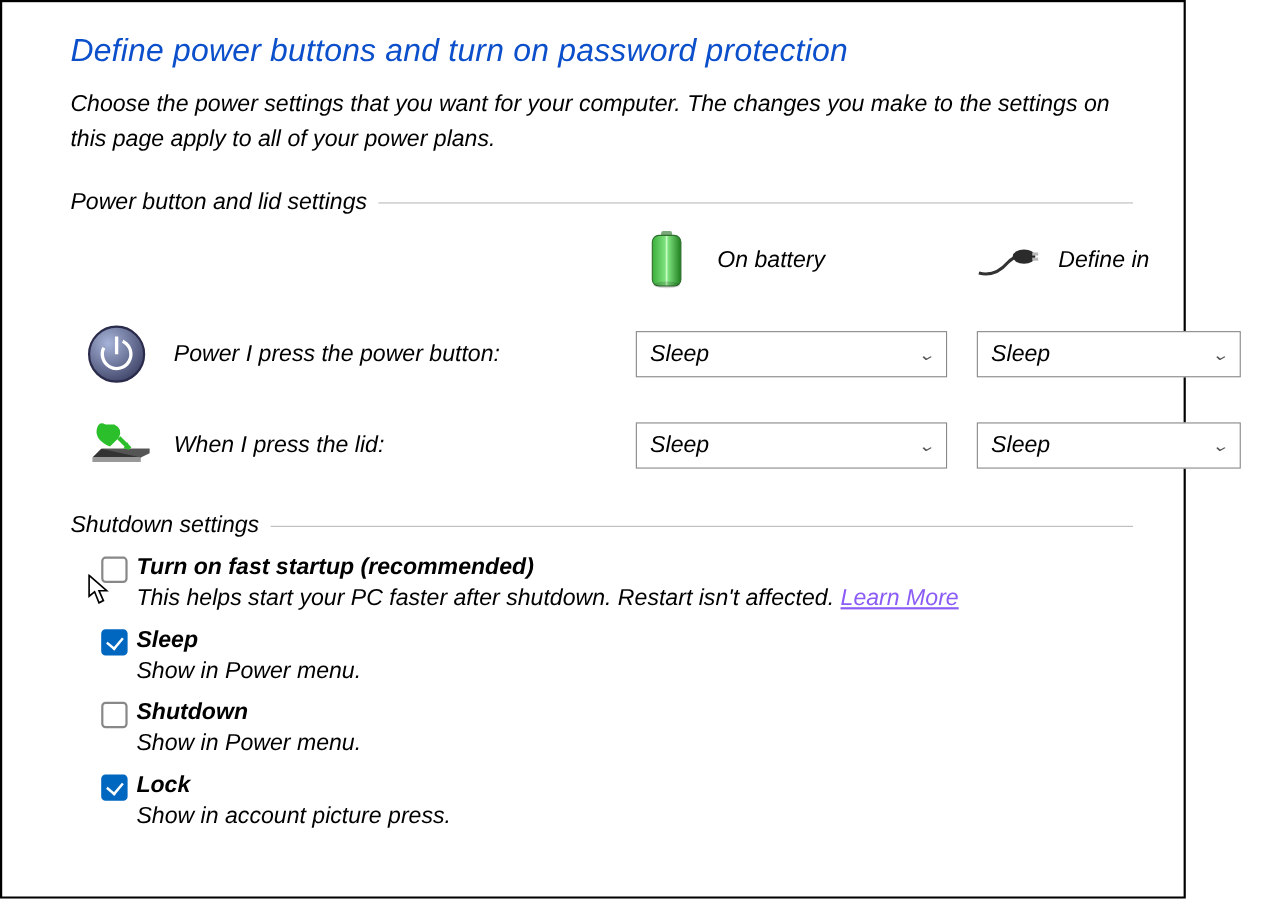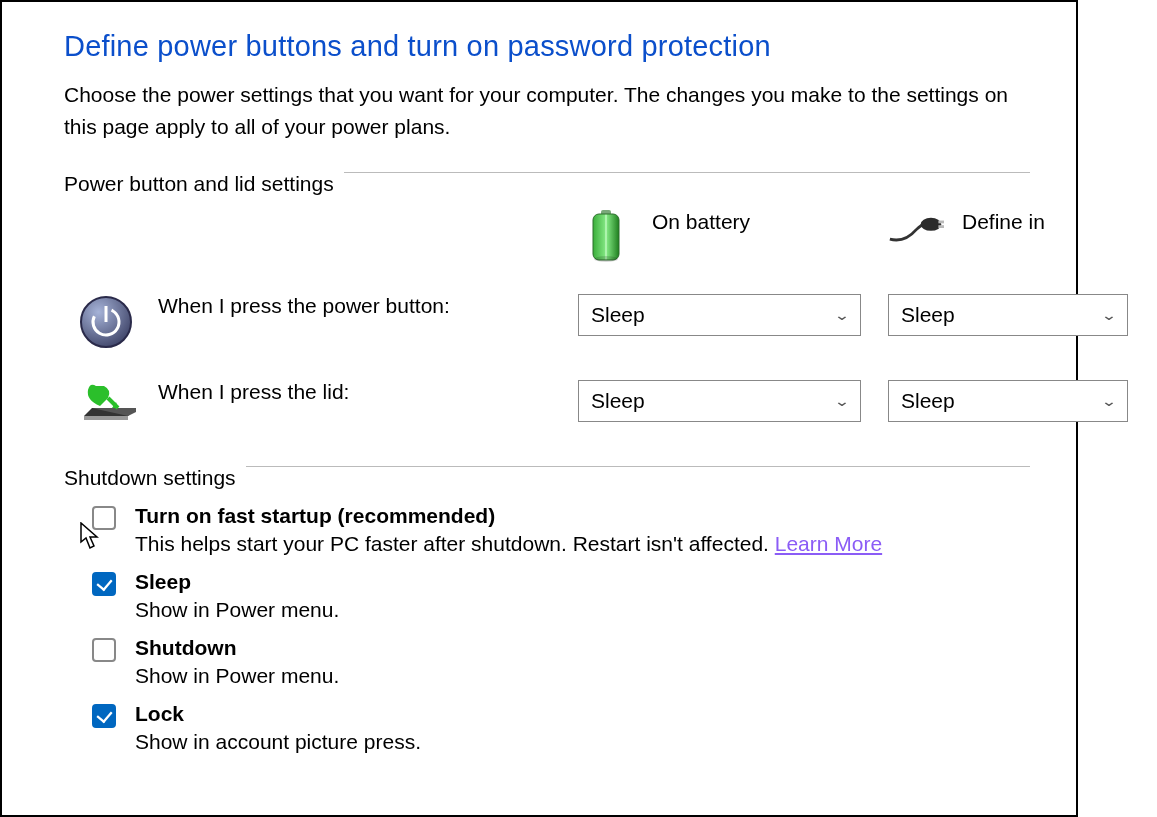--- a/index.html
+++ b/index.html
@@ -9,52 +9,54 @@
     font-size: 21px;
     color: #000;
     background: #fff;
   }
   .wrap {
     box-sizing: border-box;
     width: 1078px;
     height: 817px;
     border: 2px solid #000;
     padding: 28px 46px 10px 56px;
+    font-style: italic;
   }
   h1.title {
     margin: 0 0 16px 6px;
     font-weight: 400;
     font-size: 29px;
     color: #0b4fcb;
     letter-spacing: 0.2px;
   }
   p.intro {
     margin: 15px 0 30px 6px;
     line-height: 1.5;
   }
   .section-head {
     display: flex;
+    align-items: center;
     margin: 10px 0 14px 6px;
   }
   .section-head .label {
     white-space: nowrap;
     padding-right: 10px;
   }
   .section-head .rule {
     flex: 1;
     height: 0;
     border-top: 1px solid #bbb;
   }
   .grid {
     display: grid;
     grid-template-columns: 80px 420px 310px 240px;
     row-gap: 30px;
     margin-left: 20px;
   }
-  .grid .gcell { display: flex; }
+  .grid .gcell { display: flex; align-items: center; }
   .col-head {
     justify-content: flex-start;
     gap: 18px;
   }
   .icon-slot { width: 56px; display: flex; justify-content: center; }
   .row-label { justify-content: flex-start; }
   .dropdown {
     box-sizing: border-box;
     width: 283px;
     height: 42px;
@@ -71,21 +73,20 @@
     color: #555;
     transform: scaleX(1.4);
   }
   .shutdown {
     margin-top: 36px;
   }
   .check-item {
     display: flex;
     align-items: flex-start;
     margin: 0 0 10px 34px;
-    gap: 11px;
   }
   .check-item + .check-item { margin-top: 14px; }
   .cb {
     width: 24px;
     height: 24px;
     border: 2px solid #888;
     border-radius: 4px;
     box-sizing: border-box;
     flex: none;
     margin-right: 8px;
@@ -179,21 +180,21 @@
           <radialGradient id="pb" cx="0.35" cy="0.3" r="0.8">
             <stop offset="0" stop-color="#a6b3d8"></stop>
             <stop offset="1" stop-color="#3a3f63"></stop>
           </radialGradient>
         </defs>
         <circle cx="28" cy="28" r="25" fill="url(#pb)" stroke="#2a2a4a" stroke-width="2"></circle>
         <circle cx="28" cy="28" r="13" fill="none" stroke="#fff" stroke-width="3" stroke-dasharray="60 20" transform="rotate(-60 28 28)"></circle>
         <line x1="28" y1="12" x2="28" y2="28" stroke="#fff" stroke-width="3"></line>
       </svg>
     </div>
-    <div class="gcell row-label">When I press the power button:</div>
+    <div class="gcell row-label">Power I press the power button:</div>
     <div class="gcell">
       <div class="dropdown">
         <span>Sleep</span>
         <span class="chev">⌄</span>
       </div>
     </div>
     <div class="gcell">
       <div class="dropdown">
         <span>Sleep</span>
         <span class="chev">⌄</span>

